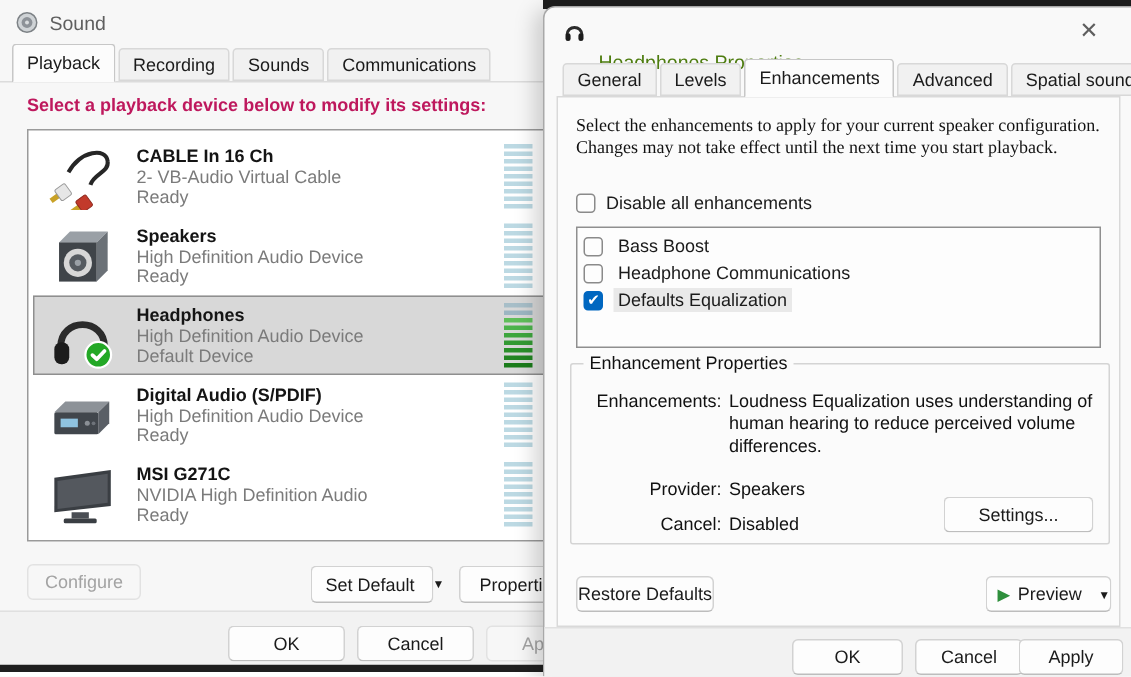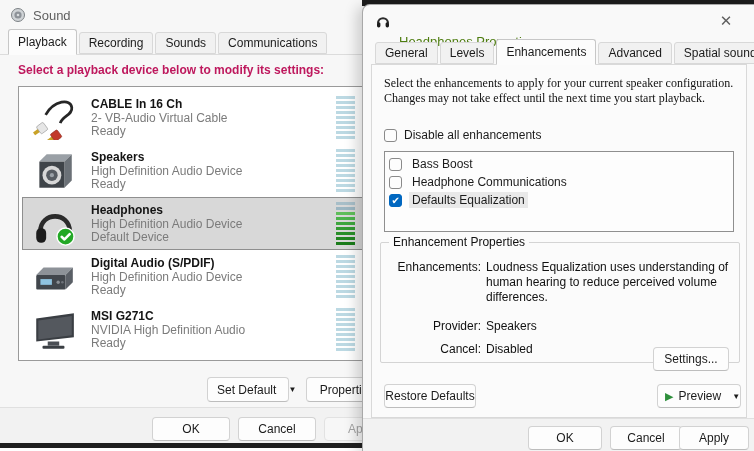--- a/index.html
+++ b/index.html
@@ -298,20 +298,21 @@
             <i></i>
             <i></i>
             <i></i>
             <i></i>
             <i></i>
             <i></i>
           </span>
       </div>
     </div>
 
+    <div class="btn disabled" style="left:18px; top:376px; width:76px; height:24px;">Configure</div>
 
     <div class="btn" style="left:207px; top:377px; width:82px; height:25px; justify-content:flex-start; padding-left:9px;">
       <span>Set Default</span>
       <span class="split-sep" style="margin-left:7px;"></span>
       <span class="drop-arrow">▼</span>
     </div>
 
     <div class="btn" style="left:306px; top:377px; width:82px; height:25px;">
       <span>Properties</span>
     </div>
@@ -377,21 +378,21 @@
         <div class="prop-row" style="left:0; top:76px;">
           <span class="prop-label">Provider:</span>
           <span class="prop-value">Speakers</span>
         </div>
 
         <div class="prop-row" style="left:0; top:99px;">
           <span class="prop-label">Cancel:</span>
           <span class="prop-value">Disabled</span>
         </div>
 
-        <div class="btn" style="right:10px; top:104px; width:76px; height:24px;">Settings...</div>
+        <div class="btn" style="right:10px; top:88px; width:100px; height:24px;">Settings...</div>
       </div>
 
       <div class="btn" style="left:12px; top:319px; width:92px; height:24px;">Restore Defaults</div>
 
       <div class="btn" style="left:285px; top:319px; width:84px; height:24px; justify-content:flex-start; padding-left:7px;">
         <span class="play-glyph">▶</span>
         <span>Preview</span>
         <span class="split-sep" style="margin-left:6px;"></span>
         <span class="drop-arrow">▼</span>
       </div>

